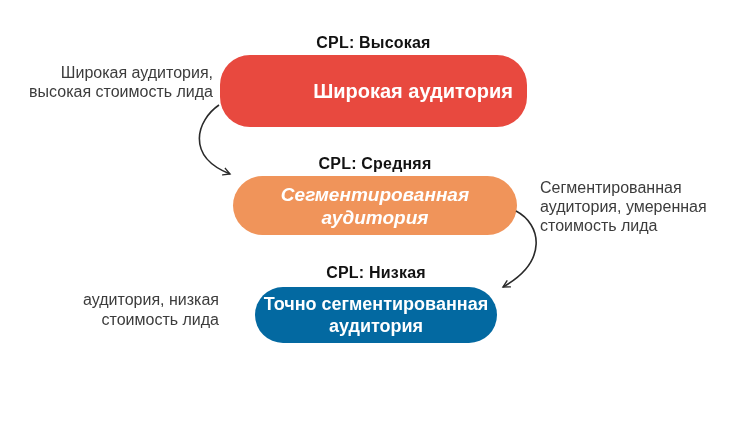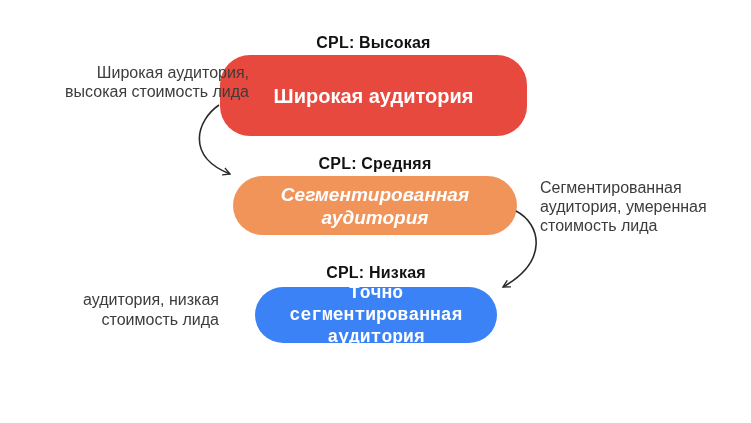--- a/index.html
+++ b/index.html
@@ -28,35 +28,35 @@
     position: absolute;
     border-radius: 30px;
     color: #ffffff;
     font-weight: bold;
     display: flex;
     align-items: center;
     justify-content: center;
     text-align: center;
     box-sizing: border-box;
   }
-  #box-1 { left: 220px; top: 55px;  width: 307px; height: 81px; font-size: 20px; line-height: 24px; padding: 0 14px; }
+  #box-1 { left: 220px; top: 55px;  width: 307px; height: 72px; font-size: 20px; line-height: 24px; padding: 0 14px; justify-content: flex-end; }
   #box-2 { left: 233px; top: 176px; width: 284px; height: 59px; font-size: 19px; line-height: 23px; padding: 0 28px; font-style: italic; }
   #box-3 { left: 255px; top: 287px; width: 242px; height: 56px; font-size: 18px; line-height: 22px; padding: 0 6px; }
 
   #cpl-1 { left: 220px; top: 34px;  width: 307px; }
   #cpl-2 { left: 233px; top: 155px; width: 284px; }
   #cpl-3 { left: 255px; top: 264px; width: 242px; text-align: center; }
 
   .note {
     position: absolute;
     font-size: 16px;
     color: #3c3c3c;
   }
   .note .line { display: block; }
-  #note-1 { left: 0px;   top: 63px;  width: 213px; text-align: right; line-height: 19px; padding-left: 36px; }
+  #note-1 { left: 0px;   top: 63px;  width: 213px; text-align: right; line-height: 19px; }
   #note-2 { left: 540px; top: 178px; width: 206px; text-align: left;  line-height: 19px; }
   #note-3 { left: 0px;   top: 290px; width: 219px; text-align: right; line-height: 20px; }
 
   svg.arrows {
     position: absolute;
     left: 0; top: 0;
     pointer-events: none;
   }
   .arrow {
     fill: none;
@@ -82,21 +82,21 @@
   <div id="box-2" class="stage-box" style="background-color: rgb(240, 148, 90);">
     <span>Сегментированная аудитория</span>
   </div>
   <div id="note-2" class="note">
     <span class="line">Сегментированная</span>
     <span class="line">аудитория, умеренная</span>
     <span class="line">стоимость лида</span>
   </div>
 
   <div id="cpl-3" class="cpl-label">CPL: Низкая</div>
-  <div id="box-3" class="stage-box" style="background-color: #3b82f6; font-family: Liberation Mono, monospace;">
+  <div id="box-3" class="stage-box" style="background-color: #0369a1;">
     <span>Точно сегментированная аудитория</span>
   </div>
   <div id="note-3" class="note">
     <span class="line">аудитория, низкая</span>
     <span class="line">стоимость лида</span>
   </div>
 
   <svg class="arrows" width="751" height="423" viewBox="0 0 751 423">
     <defs>
       <marker id="ah" markerWidth="12" markerHeight="12" refX="7.5" refY="4.5" orient="auto" markerUnits="userSpaceOnUse">

